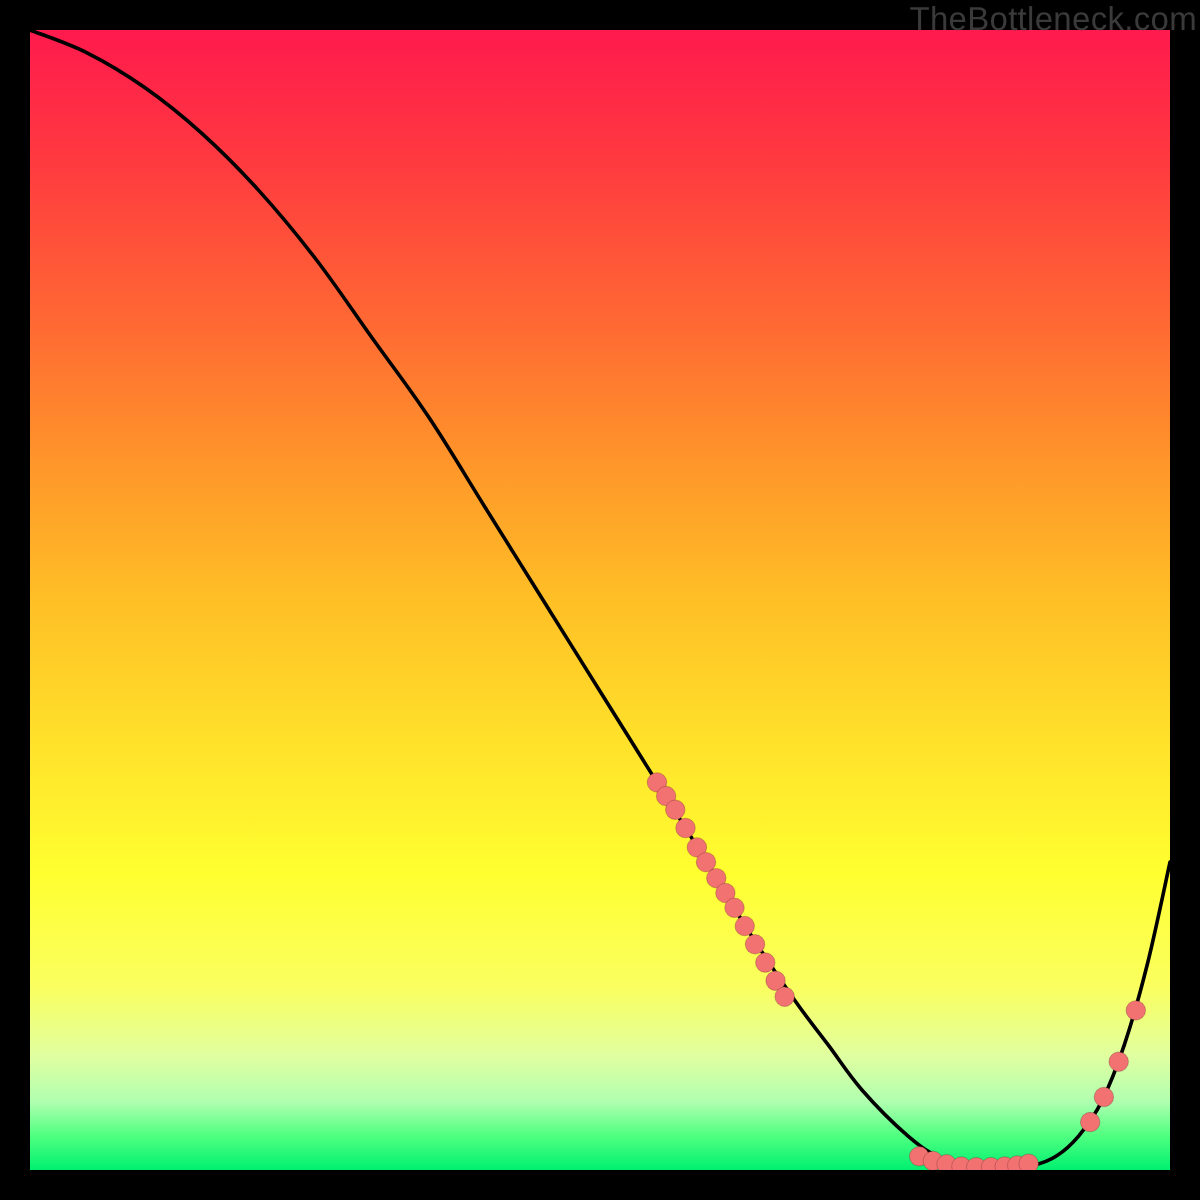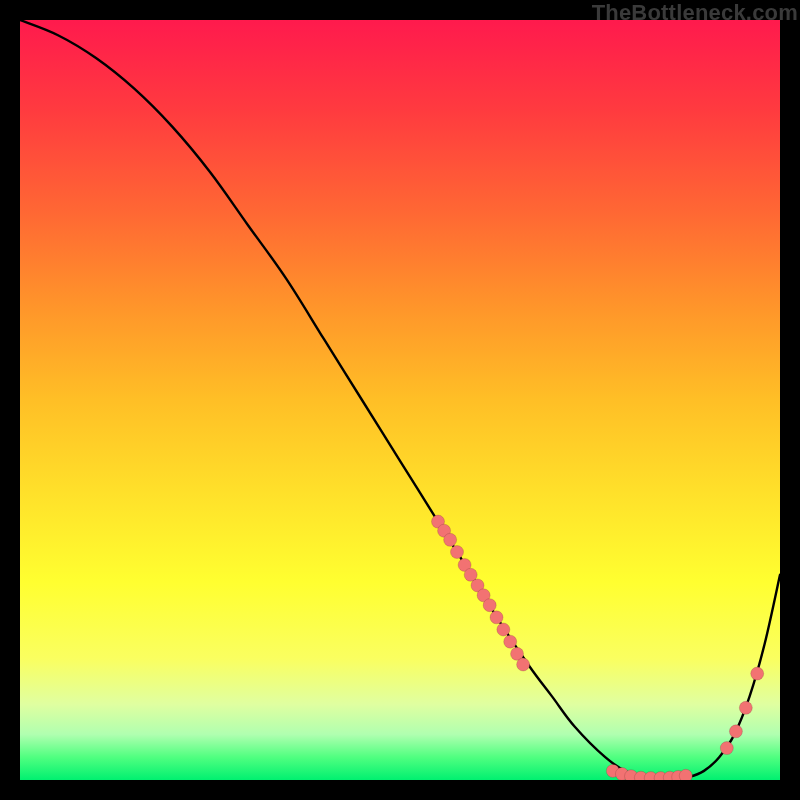--- a/index.html
+++ b/index.html
@@ -37,21 +37,21 @@
       #50ff80 97%,
       #00f070 100%
     );
   }
   .watermark {
     position: absolute;
     top: 0;
     right: 2px;
     color: #3a3a3a;
     font-size: 22px;
-    font-weight: 700;
+    font-weight: 400;
     letter-spacing: 0.2px;
     white-space: nowrap;
   }
   svg.overlay {
     position: absolute;
     left: 0; top: 0;
     width: 100%; height: 100%;
   }
   .curve {
     fill: none;

